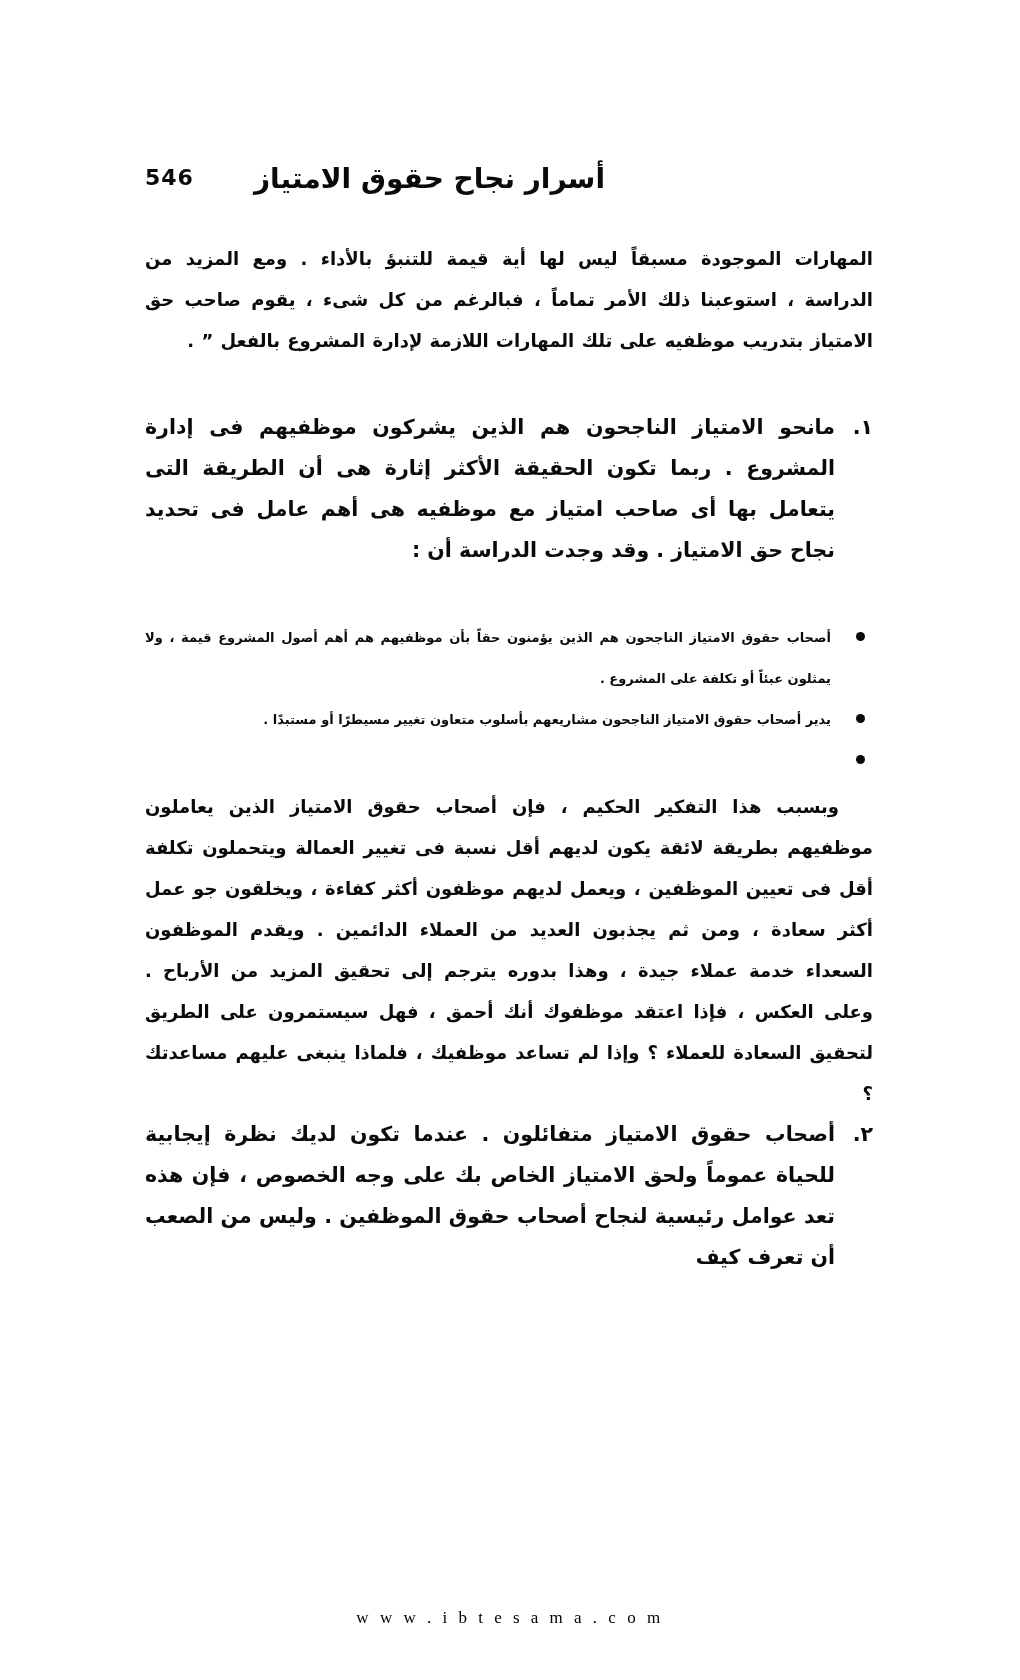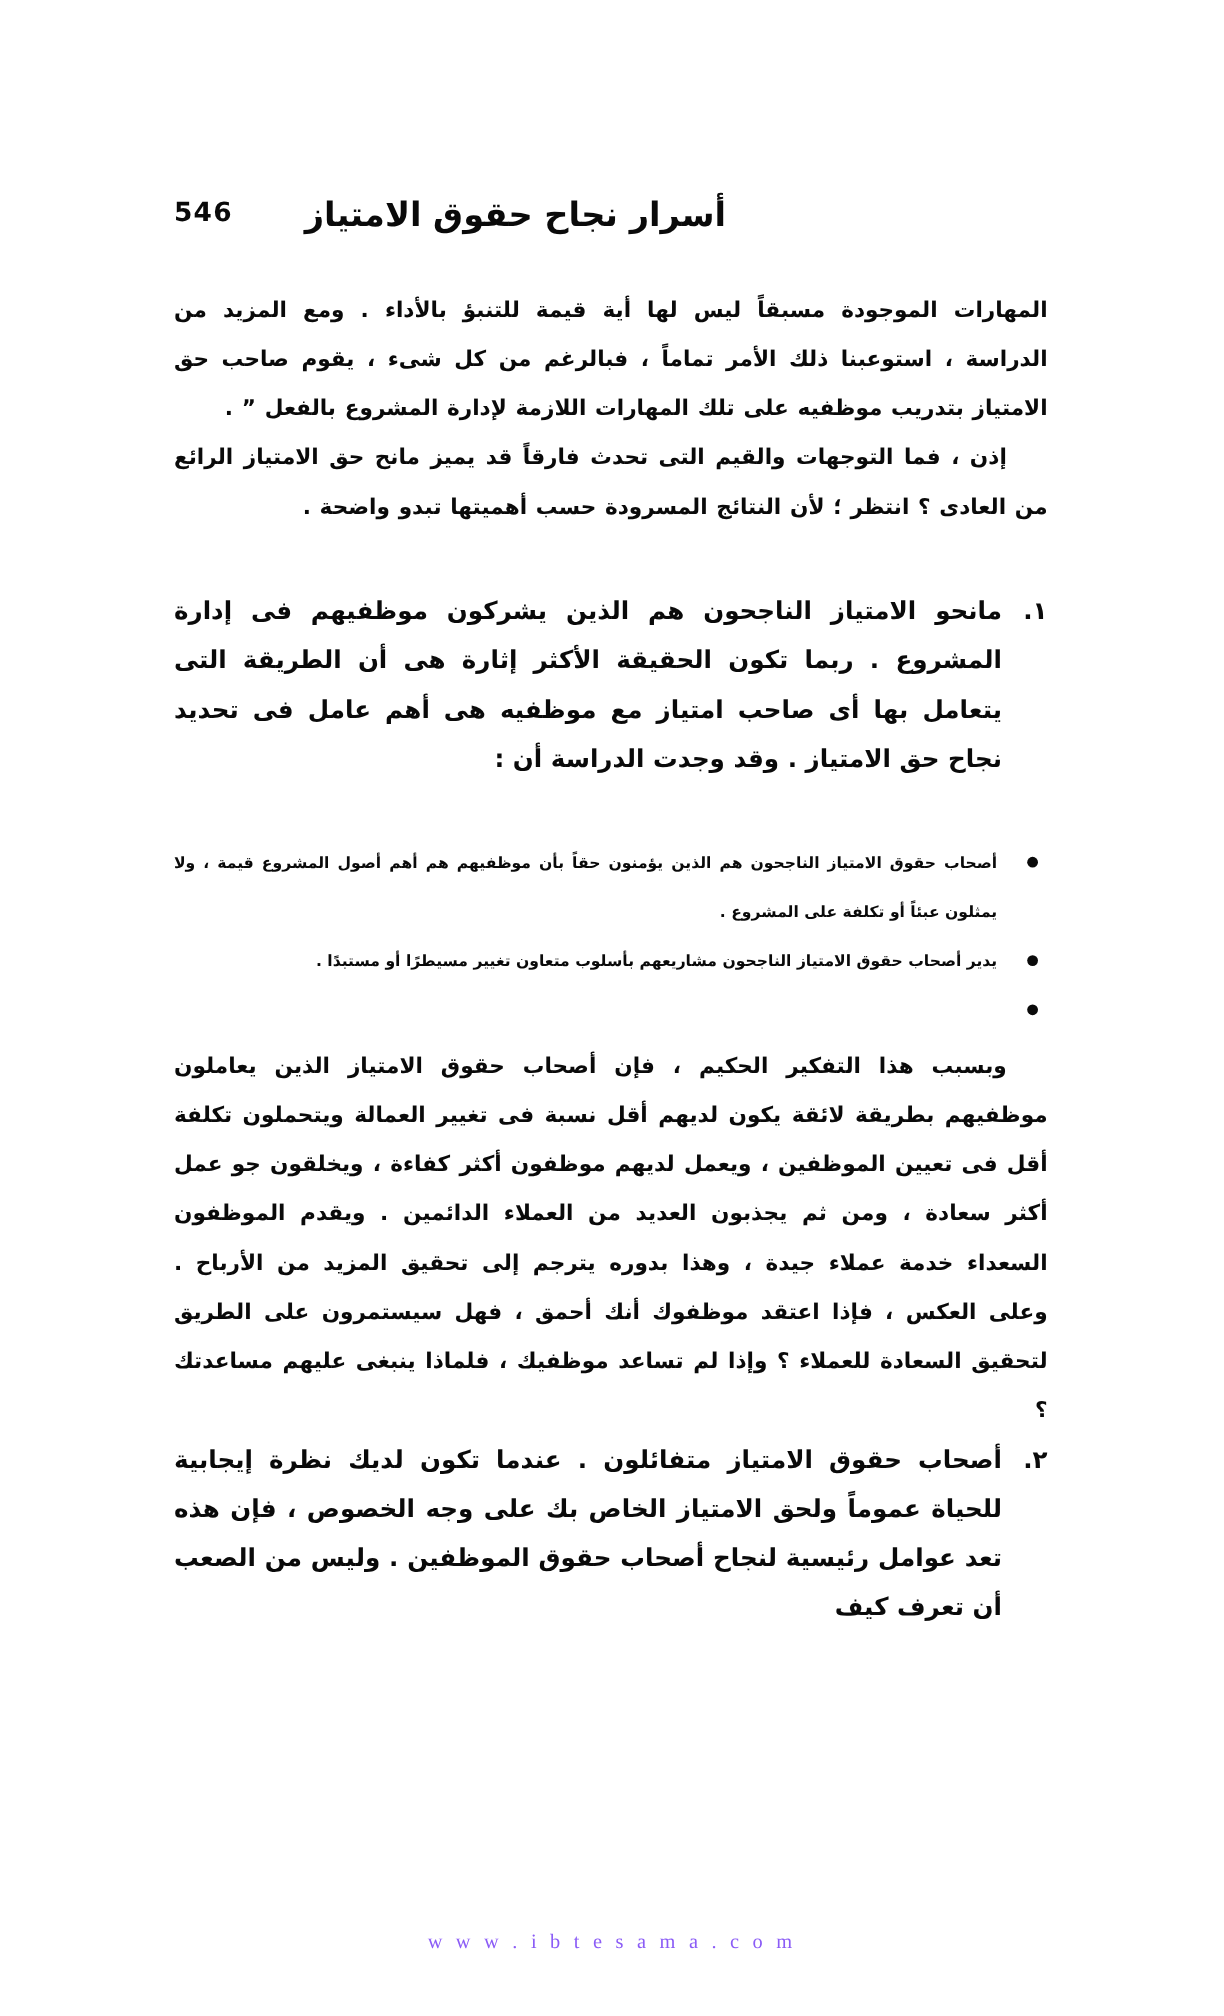--- a/index.html
+++ b/index.html
@@ -143,21 +143,20 @@
 
   <div class="running-head">
     <div class="rh-title">أسرار نجاح حقوق الامتياز</div>
     <div class="rh-folio">546</div>
   </div>
 
   <div class="content">
 
     <p class="para">المهارات الموجودة مسبقاً ليس لها أية قيمة للتنبؤ بالأداء . ومع المزيد من الدراسة ، استوعبنا ذلك الأمر تماماً ، فبالرغم من كل شىء ، يقوم صاحب حق الامتياز بتدريب موظفيه على تلك المهارات اللازمة لإدارة المشروع بالفعل ” .</p>
 
-    <p class="para indent">إذن ، فما التوجهات والقيم التى تحدث فارقاً قد يميز مانح حق الامتياز الرائع من العادى ؟ انتظر ؛ لأن النتائج المسرودة حسب أهميتها تبدو واضحة .</p>
 
     <div class="gap-lg"></div>
 
     <div class="num-item">
       <span class="num-marker">١.</span>
       <span class="lead-bold">مانحو الامتياز الناجحون هم الذين يشركون موظفيهم فى إدارة المشروع .</span>
       <span>ربما تكون الحقيقة الأكثر إثارة هى أن الطريقة التى يتعامل بها أى صاحب امتياز مع موظفيه هى أهم عامل فى تحديد نجاح حق الامتياز . وقد وجدت الدراسة أن :</span>
     </div>
 
     <div class="gap-lg"></div>
@@ -181,15 +180,15 @@
     <p class="para indent">وبسبب هذا التفكير الحكيم ، فإن أصحاب حقوق الامتياز الذين يعاملون موظفيهم بطريقة لائقة يكون لديهم أقل نسبة فى تغيير العمالة ويتحملون تكلفة أقل فى تعيين الموظفين ، ويعمل لديهم موظفون أكثر كفاءة ، ويخلقون جو عمل أكثر سعادة ، ومن ثم يجذبون العديد من العملاء الدائمين . ويقدم الموظفون السعداء خدمة عملاء جيدة ، وهذا بدوره يترجم إلى تحقيق المزيد من الأرباح . وعلى العكس ، فإذا اعتقد موظفوك أنك أحمق ، فهل سيستمرون على الطريق لتحقيق السعادة للعملاء ؟ وإذا لم تساعد موظفيك ، فلماذا ينبغى عليهم مساعدتك ؟</p>
 
     <div class="num-item">
       <span class="num-marker">٢.</span>
       <span class="lead-bold">أصحاب حقوق الامتياز متفائلون .</span>
       <span>عندما تكون لديك نظرة إيجابية للحياة عموماً ولحق الامتياز الخاص بك على وجه الخصوص ، فإن هذه تعد عوامل رئيسية لنجاح أصحاب حقوق الموظفين . وليس من الصعب أن تعرف كيف</span>
     </div>
 
   </div>
 
-  <div class="watermark" style="color: #8b5cf6;">w w w . i b t e s a m a . c o m</div>
+  <div class="watermark" style="color: #000000;">w w w . i b t e s a m a . c o m</div>
 
 </div>
 
 </body></html>

